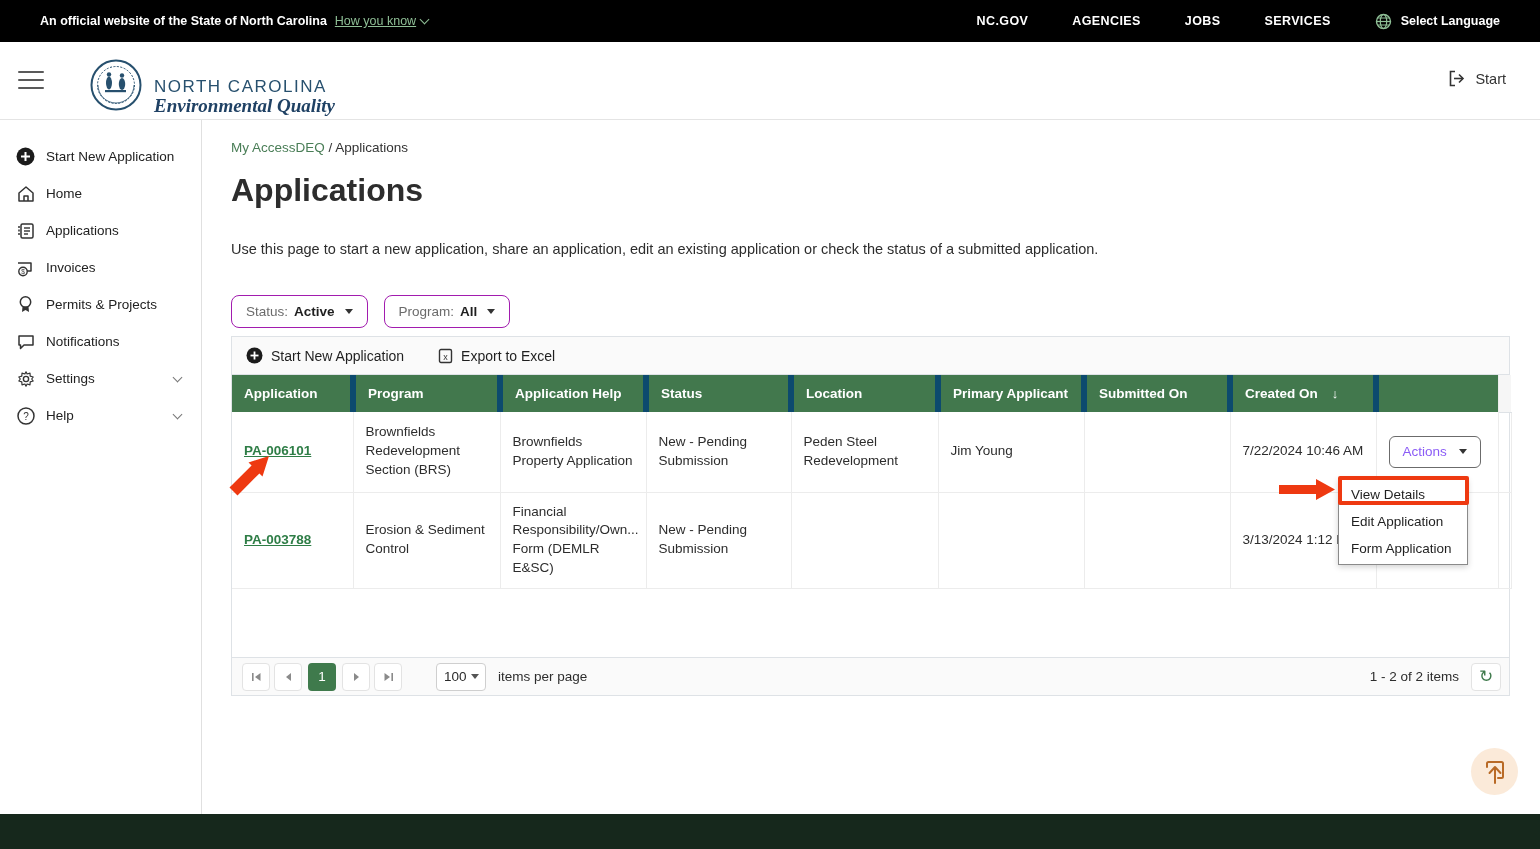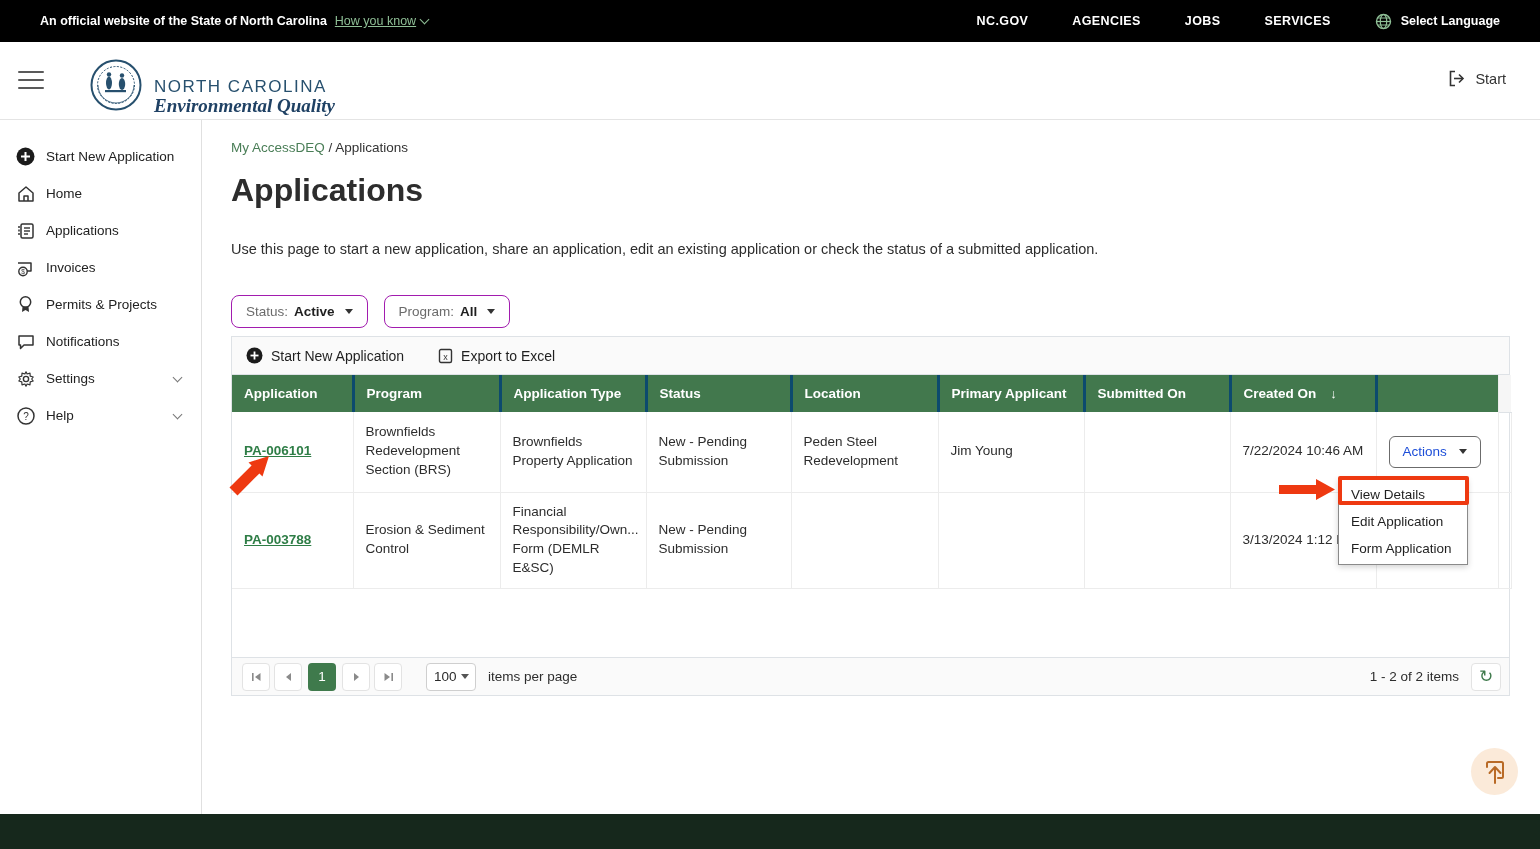--- a/index.html
+++ b/index.html
@@ -49,35 +49,35 @@
   .chip .fvalue { color:#1f1f1f; font-weight:700; }
   .caret { width:0; height:0; border-left:4.5px solid transparent; border-right:4.5px solid transparent; border-top:5px solid #333; margin-left:4px; }
 
   
   .grid { position:absolute; left:29px; top:216px; width:1279px; height:360px; border:1px solid #dee2e6; background:#fff; }
   .grid-toolbar { height:38px; background:#fafafa; border-bottom:1px solid #dee2e6; display:flex; align-items:center; padding:0 14px; gap:34px; }
   .tb-btn { display:flex; align-items:center; gap:8px; font-size:14px; color:#1f1f1f; cursor:pointer; }
   table.k-grid { border-collapse:collapse; table-layout:fixed; width:1279px; }
   col.c-app{width:121px;} col.c-prog{width:147px;} col.c-type{width:146px;} col.c-status{width:145px;}
   col.c-loc{width:147px;} col.c-pa{width:146px;} col.c-sub{width:146px;} col.c-cre{width:146px;} col.c-act{width:122px;} col.c-scroll{width:13px;}
-  th { background:#42784d; color:#fff; font-size:13.5px; font-weight:700; text-align:left; padding:10px 12px; border-right:3px solid #0c4a6e; height:37px; }
+  th { background:#42784d; color:#fff; font-size:13.5px; font-weight:700; text-align:left; padding:10px 12px; border-right:6px solid #0c4a6e; height:37px; }
   th.scrollpad { background:#f6f6f6; border-right:none; border-bottom:1px solid #dee2e6; }
   th .sort-ic { font-weight:400; margin-left:14px; font-size:13px; }
   td { font-size:13.5px; color:#2d2d2d; padding:10px 12px; border-right:1px solid #ececec; border-bottom:1px solid #ececec; vertical-align:middle; line-height:1.4; }
   td.last, th.last { border-right:1px solid #ececec; }
   tr.r1 td { height:80px; }
   tr.r2 td { height:77px; }
   .pa-link { color:#2e7d46; font-weight:700; text-decoration:underline; cursor:pointer; }
-  .actions-btn { border:1px solid #6b6b6b; border-radius:6px; background:#fff; height:32px; padding:0 13px; display:inline-flex; align-items:center; gap:8px; font-size:13.5px; color:#1d4ed8; cursor:pointer; }
+  .actions-btn { border:1px solid #6b6b6b; border-radius:6px; background:#fff; height:32px; padding:0 13px; display:inline-flex; align-items:center; gap:8px; font-size:13.5px; color:#8b5cf6; cursor:pointer; }
 
   
   .pager { position:absolute; left:0; bottom:0; width:1277px; height:38px; background:#fafafa; border-top:1px solid #dee2e6; display:flex; align-items:center; padding:0 8px; }
   .pg-btn { width:28px; height:28px; border:1px solid #e3e3e3; background:#fff; border-radius:4px; margin:0 2px; display:flex; align-items:center; justify-content:center; color:#8a8a8a; cursor:pointer; }
   .pg-num { width:28px; height:28px; border-radius:4px; background:#3f7a4c; color:#fff; font-size:13.5px; display:flex; align-items:center; justify-content:center; margin:0 4px; cursor:pointer; }
-  .pg-size { margin-left:22px; width:50px; height:28px; border:1px solid #cfcfcf; border-radius:4px; background:#fff; display:flex; align-items:center; justify-content:space-between; padding:0 7px; font-size:13.5px; cursor:pointer; }
+  .pg-size { margin-left:32px; width:50px; height:28px; border:1px solid #cfcfcf; border-radius:4px; background:#fff; display:flex; align-items:center; justify-content:space-between; padding:0 7px; font-size:13.5px; cursor:pointer; }
   .pg-size .caret{ border-top-color:#555; }
   .pg-label { margin-left:12px; font-size:13.5px; color:#2d2d2d; }
   .pg-range { margin-left:auto; font-size:13.5px; color:#2d2d2d; margin-right:12px; }
   .pg-refresh { width:30px; height:28px; border:1px solid #e3e3e3; border-radius:4px; background:#fff; display:flex; align-items:center; justify-content:center; color:#3f7a4c; font-size:17px; cursor:pointer; }
 
   
   .ctx-menu { position:absolute; left:1338px; top:478px; width:130px; background:#fff; border:1px solid #8a8a8a; box-shadow:0 2px 6px rgba(0,0,0,.18); z-index:20; padding:2px 0; }
   .ctx-item { font-size:13.5px; color:#1f1f1f; padding:6px 12px; cursor:pointer; white-space:nowrap; }
   .hl-rect { position:absolute; left:1338px; top:476px; width:131px; height:29px; border:4px solid #ee3911; border-radius:2px; z-index:22; pointer-events:none; }
   .arrow-svg { position:absolute; z-index:21; pointer-events:none; }
@@ -280,21 +280,21 @@
         <col class="c-pa">
           <col class="c-sub">
           <col class="c-cre">
           <col class="c-act">
           <col class="c-scroll">
       </colgroup>
       <tbody>
           <tr>
         <th>Application</th>
         <th>Program</th>
-        <th>Application Type</th>
+        <th>Application Help</th>
         <th>Status</th>
         <th>Location</th>
         <th>Primary Applicant</th>
         <th>Submitted On</th>
         <th><span>Created On</span><span class="sort-ic">↓</span></th>
         <th class="last"></th>
         <th class="scrollpad"></th>
       </tr>
       <tr class="r1">
         <td><a class="pa-link">PA-006101</a></td>

